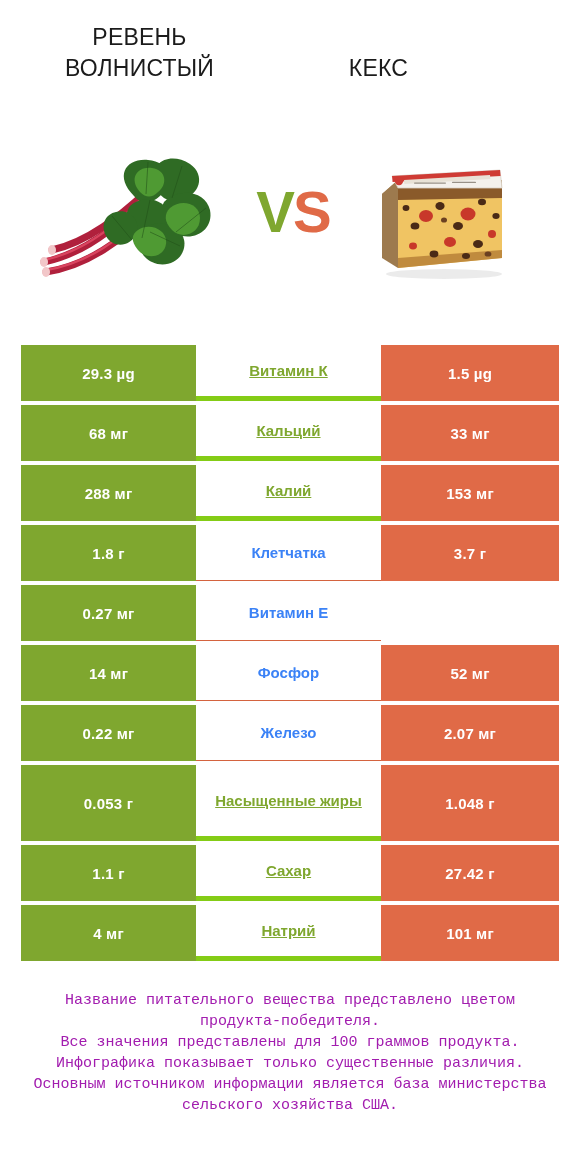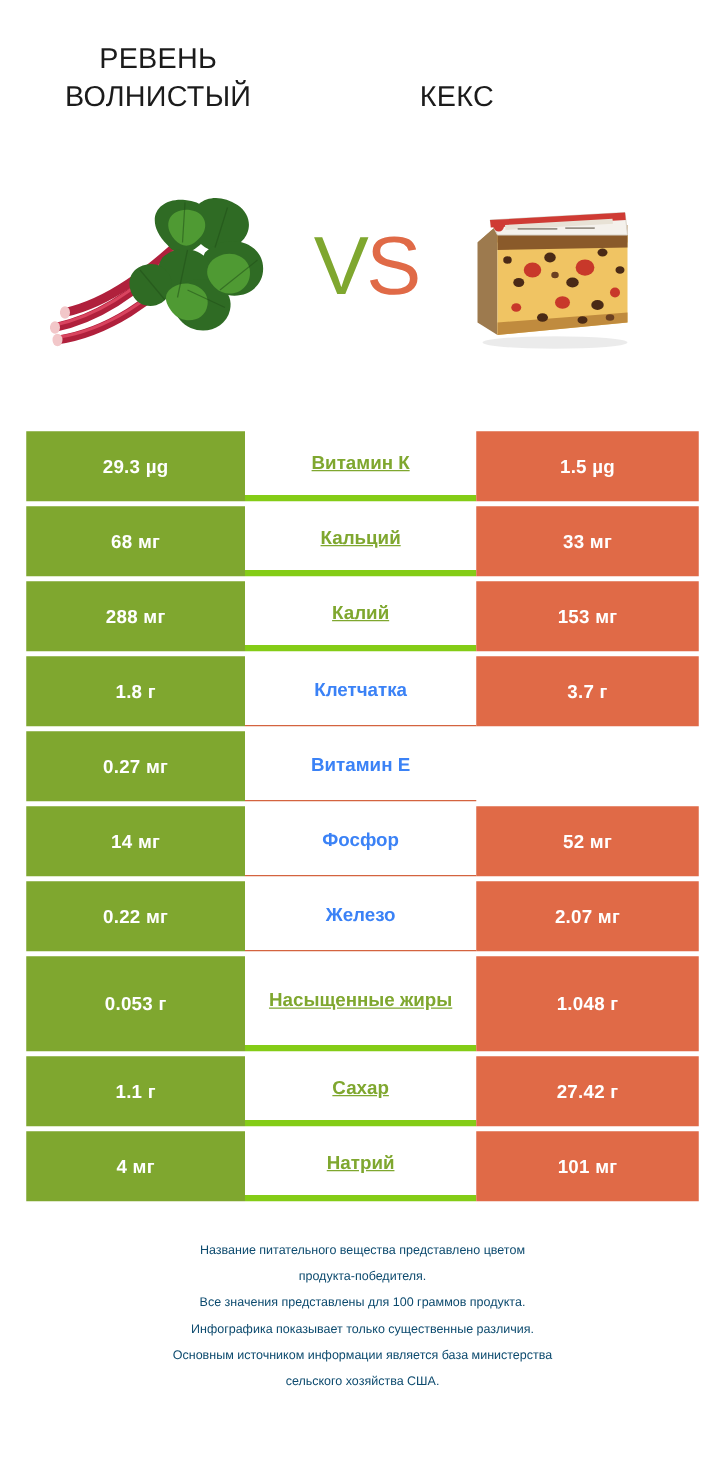--- a/index.html
+++ b/index.html
@@ -12,25 +12,25 @@
     background: #ffffff;
     font-family: "Liberation Sans", "DejaVu Sans", sans-serif;
     overflow: hidden;
     position: relative;
   }
 
   
   .titles {
     position: absolute;
     top: 22px;
-    left: 3px;
+    left: 16px;
     width: 464px;
     height: 80px;
     display: flex;
-    align-items: center;
+    align-items: flex-start;
   }
   .title {
     text-align: center;
     font-size: 23px;
     line-height: 31px;
     color: #1b1b1b;
     font-weight: 400;
     letter-spacing: 0.2px;
   }
   .title-left {
@@ -64,23 +64,23 @@
     top: 14px;
     width: 140px;
     height: 130px;
   }
   .vs {
     position: absolute;
     left: 238px;
     top: 22px;
     width: 110px;
     text-align: center;
-    font-size: 66px;
+    font-size: 58px;
     line-height: 100px;
-    font-weight: 400;
+    font-weight: 700;
     letter-spacing: -2px;
   }
   .vs .v { color: #7FA72F; }
   .vs .s { color: #E06A47; }
 
   
   .rhubarb, .cake { width: 100%; height: 100%; display: block; }
 
   
   .table {
@@ -134,23 +134,24 @@
   .r-h60 .cell { height: 56px; }
   .r-h80 .cell { height: 76px; }
 
   
   .footer {
     position: absolute;
     left: 0;
     top: 990px;
     width: 580px;
     text-align: center;
-    font-size: 10px;
+    font-size: 15px;
     line-height: 21px;
-    color: #0c4a6e;
+    color: #a21caf;
+    font-family: Liberation Mono, monospace;
   }
   .footer div { white-space: nowrap; }
 </style>
 </head>
 <body>
 
 <div class="titles">
   <div class="title title-left">
     <div>РЕВЕНЬ</div>
     <div>ВОЛНИСТЫЙ</div>

